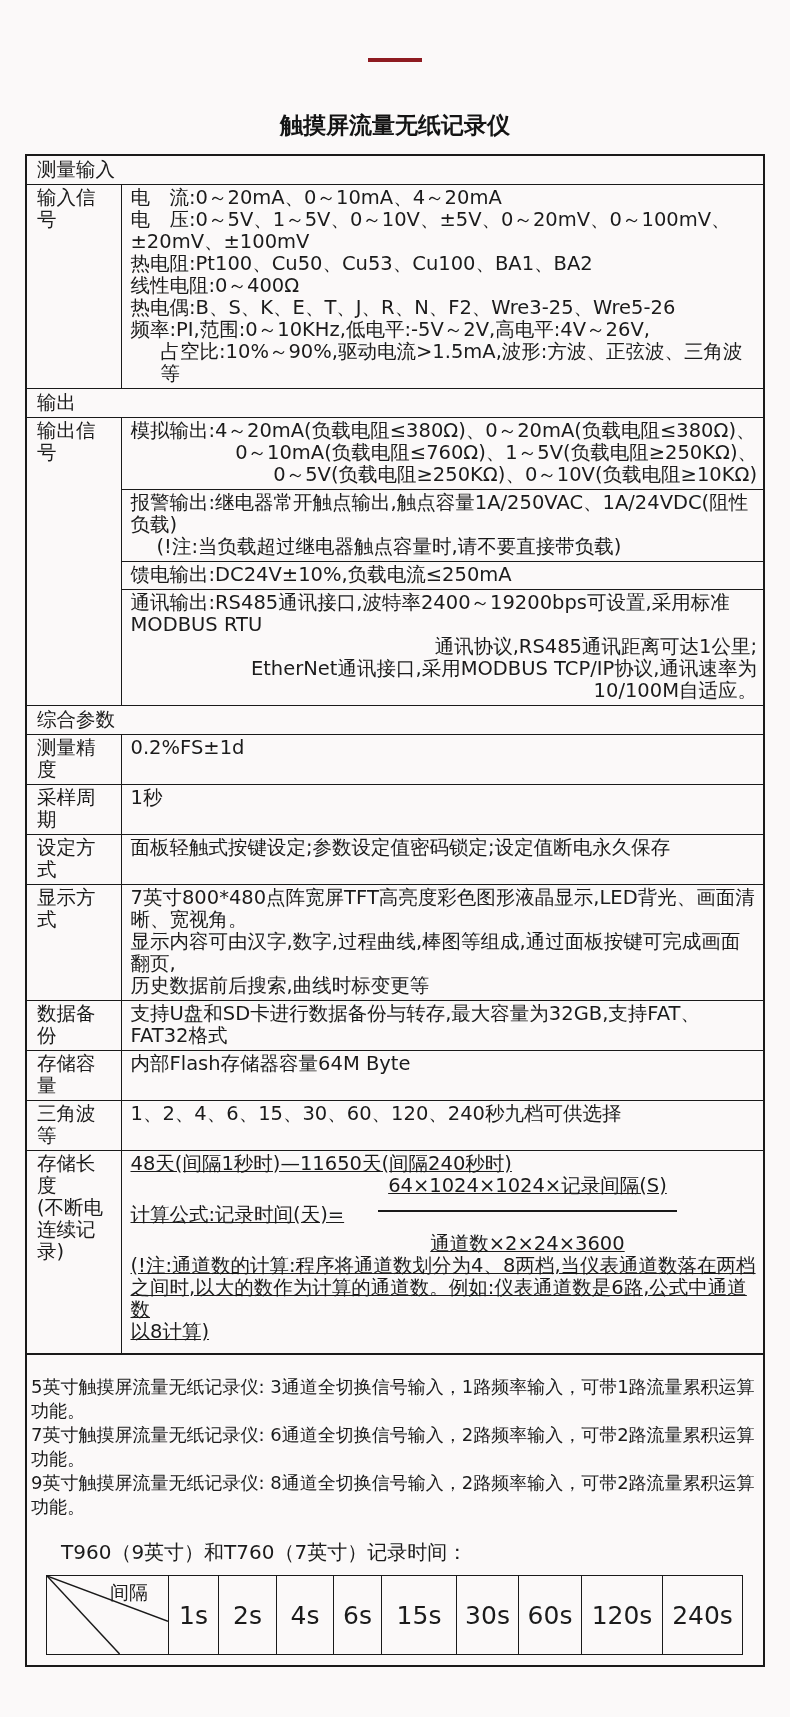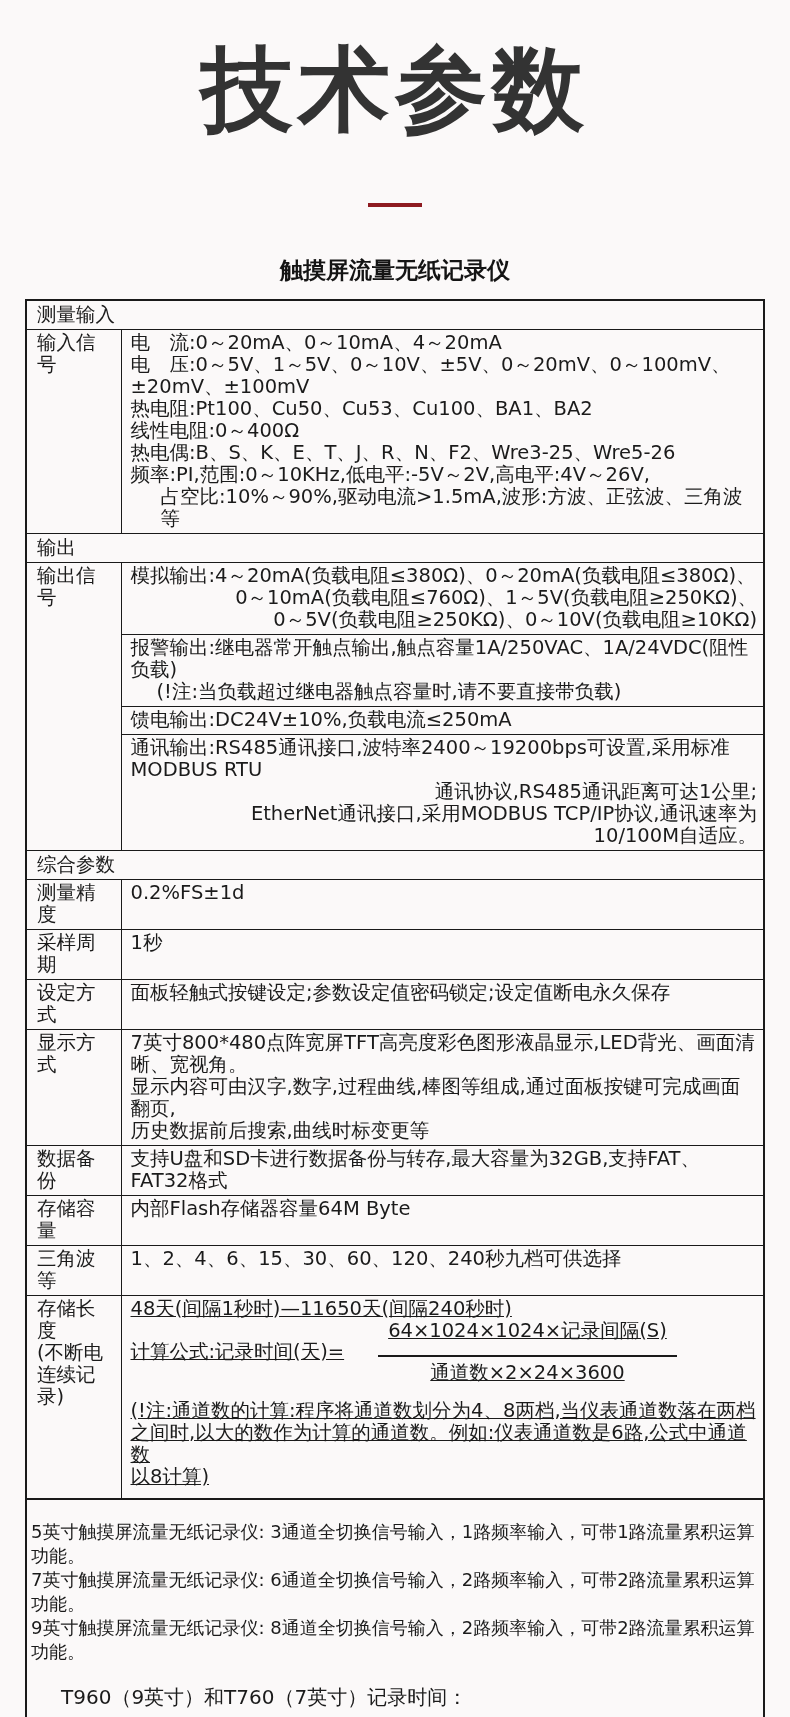--- a/index.html
+++ b/index.html
@@ -19,40 +19,39 @@
     font-size:19.5px;font-weight:500;}
   table.spec td{border:1px solid #1a1a1a;padding:2px 6px 3px 9px;vertical-align:top;line-height:22px;}
   table.spec td.lbl{padding-left:10px;}
   tr.section td{padding:3px 0 3px 10px;}
   .ind30{padding-left:30px;}
   .ind42{padding-left:42px;text-align:right;}
   .ind26{padding-left:26px;}
   .formula{display:flex;align-items:center;margin-top:0;}
   .frac{margin-left:34px;text-align:center;}
   .frac .num{display:block;padding:0 10px 13px;border-bottom:2px solid #1a1a1a;}
-  .frac .den{display:block;padding-top:5px;}
-  .note{margin-top:16px;}
+  .frac .den{display:block;padding-top:21px;}
+  .note{margin-top:0;}
   .storage-cell{padding-bottom:10px !important;text-decoration:underline;}
 
   .models{padding:20px 2px 10px 4px;border-top:2px solid #1a1a1a;}
   .model-line{font-size:18px;line-height:24px;font-weight:500;}
   .rec-heading{margin:20px 0 9px 30px;font-size:20px;font-weight:500;}
   table.rec{border-collapse:collapse;margin-left:15px;width:696px;table-layout:fixed;font-weight:500;}
   table.rec td{border:1.5px solid #1a1a1a;text-align:center;font-size:25px;vertical-align:middle;}
   td.diag{position:relative;height:78px;padding:0;}
   .diag svg{position:absolute;left:0;top:0;width:100%;height:100%;display:block;}
   .diag span{position:absolute;font-size:19px;}
   .d-top{left:52%;top:4px;}
 </style>
 </head>
 <body>
 
 <div>
 
-  <h1 class="title">技术参数</h1>
   <div class="red-line"></div>
   <div class="subtitle">触摸屏流量无纸记录仪</div>
 
   <div class="outer">
 
     <table class="spec">
       <colgroup>
           <col style="width:94px">
           <col>
         </colgroup>

